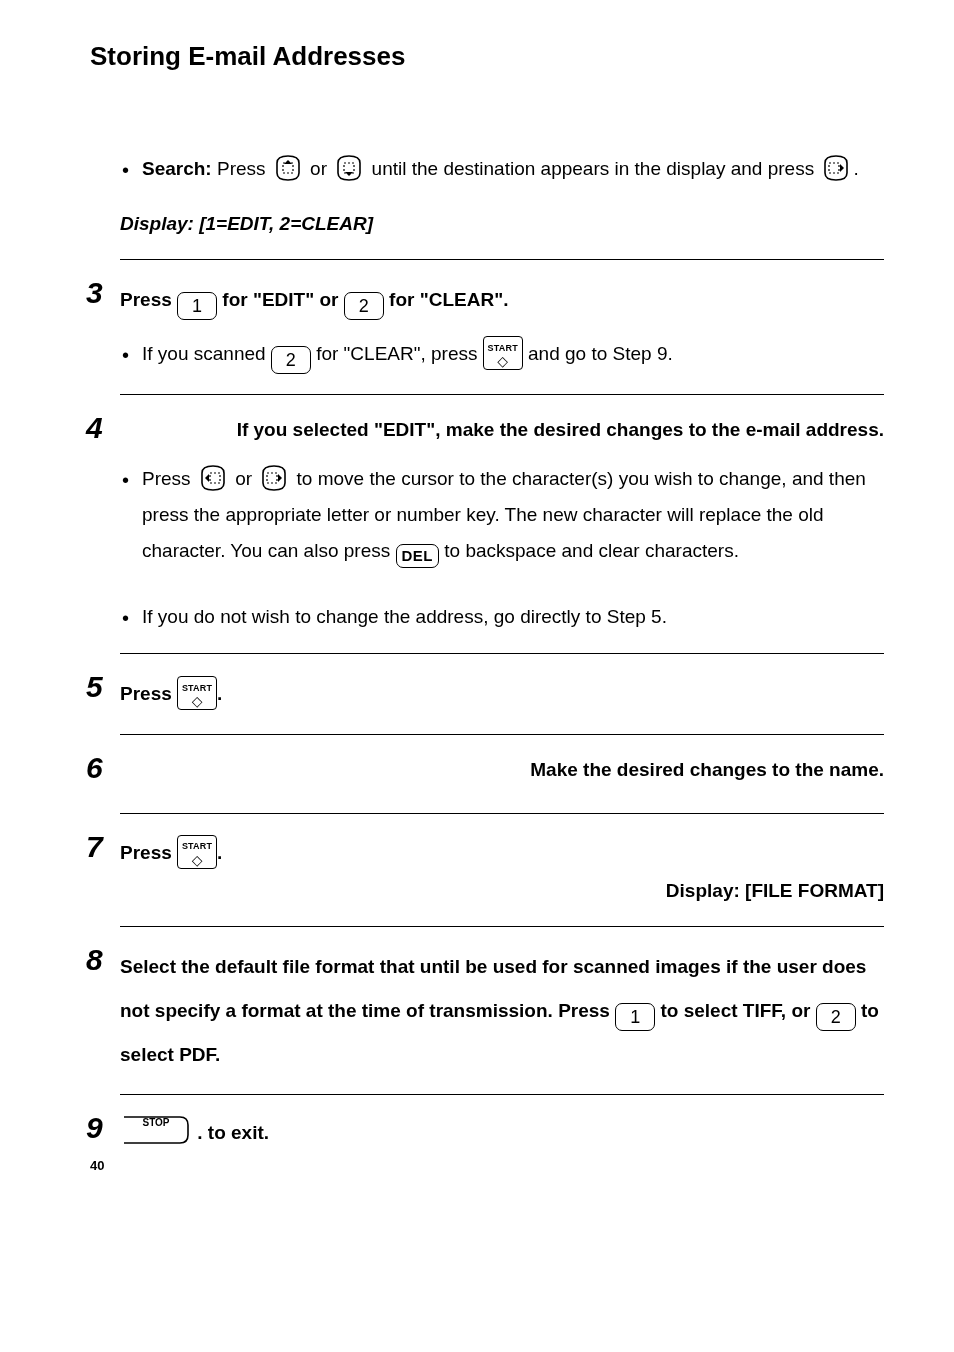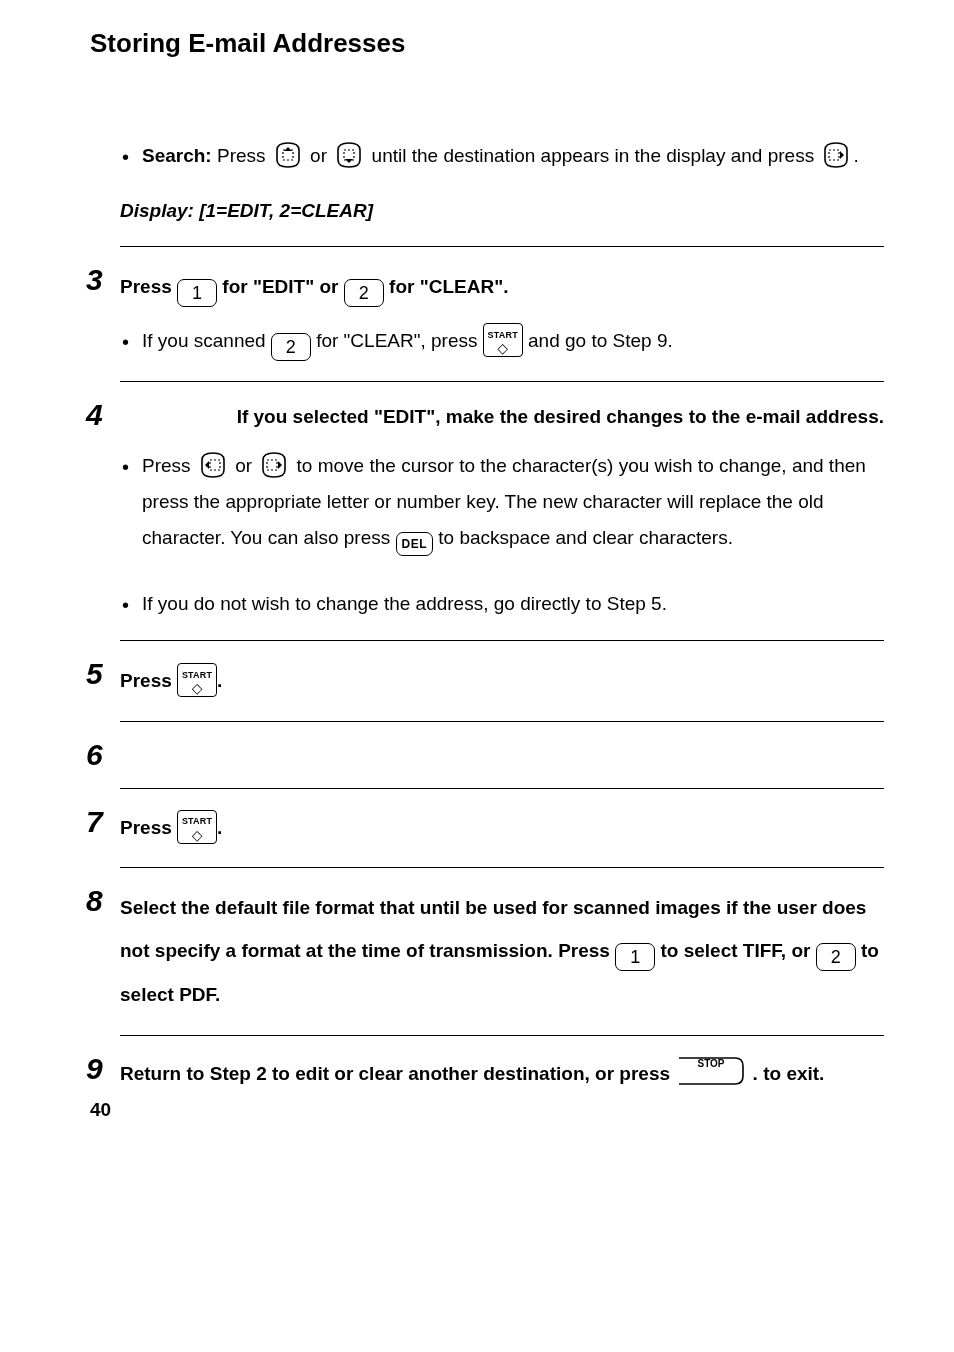--- a/index.html
+++ b/index.html
@@ -1,38 +1,38 @@
 <!DOCTYPE html>
 <html><head>
   <meta charset="utf-8">
   <style>
     * { margin: 0; padding: 0; box-sizing: border-box; }
     html, body { width: 954px; background: #fff; font-family: Arial, Helvetica, sans-serif; color: #000; }
-    .page { padding: 28px 70px 0 90px; position: relative; }
+    .page { padding: 41px 70px 0 90px; position: relative; }
     .page-title { font-size: 26px; font-weight: bold; margin-bottom: 70px; }
     .content { padding-left: 30px; }
     .step-row { display: flex; align-items: flex-start; margin-bottom: 14px; }
     .step-num { font-size: 30px; font-style: italic; font-weight: bold; width: 34px; margin-left: -34px; line-height: 1; padding-top: 0px; flex: 0 0 34px; }
     .step-body { flex: 1; font-size: 19px; line-height: 2.3; }
     .step-body.tight { line-height: 1.8; }
     .step-body .bold { font-weight: bold; text-align: right; }
     .bullet-line { padding-left: 22px; position: relative; }
     .bullet-line::before { content: "•"; position: absolute; left: 2px; top: 0; font-size: 20px; }
     .display-line { font-weight: bold; margin-top: 12px; margin-bottom: 8px; font-style: italic; }
     .divider { border: none; border-top: 1px solid #000; margin: 18px 0 18px 0; }
     .btn-key { display: inline-block; border: 1.5px solid #000; border-radius: 7px; min-width: 40px; height: 28px; text-align: center; vertical-align: -6px; padding: 0 6px; font-size: 18px; line-height: 26px; font-weight: normal; }
-    .btn-del { display: inline-block; border: 1.5px solid #000; border-radius: 7px; height: 24px; line-height: 22px; font-size: 12px; font-weight: bold; padding: 0 5px; vertical-align: -4px; letter-spacing: 0.5px; }
+    .btn-del { display: inline-block; border: 1.5px solid #000; border-radius: 7px; height: 24px; line-height: 22px; font-size: 15px; font-weight: bold; padding: 0 5px; vertical-align: -4px; letter-spacing: 0.5px; }
     .btn-start { display: inline-block; border: 1.5px solid #000; border-radius: 4px; width: 40px; height: 34px; vertical-align: -10px; position: relative; }
     .btn-start::before { content: attr(data-label); position: absolute; top: 1px; left: 0; right: 0; text-align: center; font-size: 9px; font-weight: bold; letter-spacing: 0.2px; }
     .btn-start::after { content: "◇"; position: absolute; bottom: 1px; left: 0; right: 0; text-align: center; font-size: 14px; line-height: 14px; }
     .btn-stop { display: inline-block; vertical-align: -8px; width: 72px; height: 34px; position: relative; }
     .btn-stop svg { width: 72px; height: 34px; display: block; }
     .arrow-btn { display: inline-block; vertical-align: -10px; width: 34px; height: 34px; position: relative; }
     .arrow-btn svg { display: block; width: 34px; height: 34px; }
-    .footer { position: relative; margin-top: 6px; margin-left: -30px; font-size: 19px; font-weight: bold; }
+    .footer { position: relative; margin-top: 6px; margin-left: -30px; font-size: 13px; font-weight: bold; }
   </style>
 </head>
 <body>
 
 <div class="page">
   <h2 class="page-title">Storing E-mail Addresses</h2>
 
   <div class="content">
 
     <div class="step-body tight" style="margin-bottom:6px;">
@@ -113,49 +113,51 @@
       <div class="step-body">
         <span class="bold">Press </span><span class="btn-start" data-label="START"></span><span class="bold">.</span>
       </div>
     </div>
 
     <hr class="divider">
 
     <div class="step-row">
       <div class="step-num">6</div>
       <div class="step-body tight">
+        <div class="bold" style="margin-bottom:8px;">Make the desired changes to the name.</div>
       </div>
     </div>
 
     <hr class="divider">
 
     <div class="step-row">
       <div class="step-num">7</div>
       <div class="step-body tight">
         <div style="line-height:2.2;">
           <span class="bold">Press </span><span class="btn-start" data-label="START"></span><span class="bold">.</span>
         </div>
+        <div class="bold">Display: [FILE FORMAT]</div>
       </div>
     </div>
 
     <hr class="divider">
 
     <div class="step-row">
       <div class="step-num">8</div>
       <div class="step-body" style="line-height:2.3;">
         <span class="bold">Select the default file format that until be used for scanned images if the user does not specify a format at the time of transmission. Press </span><span class="btn-key">1</span><span class="bold"> to select TIFF, or </span><span class="btn-key">2</span><span class="bold"> to select PDF.</span>
       </div>
     </div>
 
     <hr class="divider">
 
     <div class="step-row" style="margin-bottom:6px;">
       <div class="step-num">9</div>
       <div class="step-body tight" style="line-height:2.0;">
-        <span class="bold">Return to Step 2 to edit or clear another destination, or press </span><span class="btn-stop">
+        <span class="btn-stop">
           <svg viewBox="0 0 72 34">
             <path d="M4 4 L60 4 Q68 4 68 12 L68 22 Q68 30 60 30 L4 30" fill="none" stroke="#000" stroke-width="1.6"></path>
             <text x="36" y="13" text-anchor="middle" font-size="10" font-weight="bold" font-family="Arial">STOP</text>
           </svg>
         </span><span class="bold"> . to exit.</span>
       </div>
     </div>
 
     <div class="footer">40</div>
   </div>

